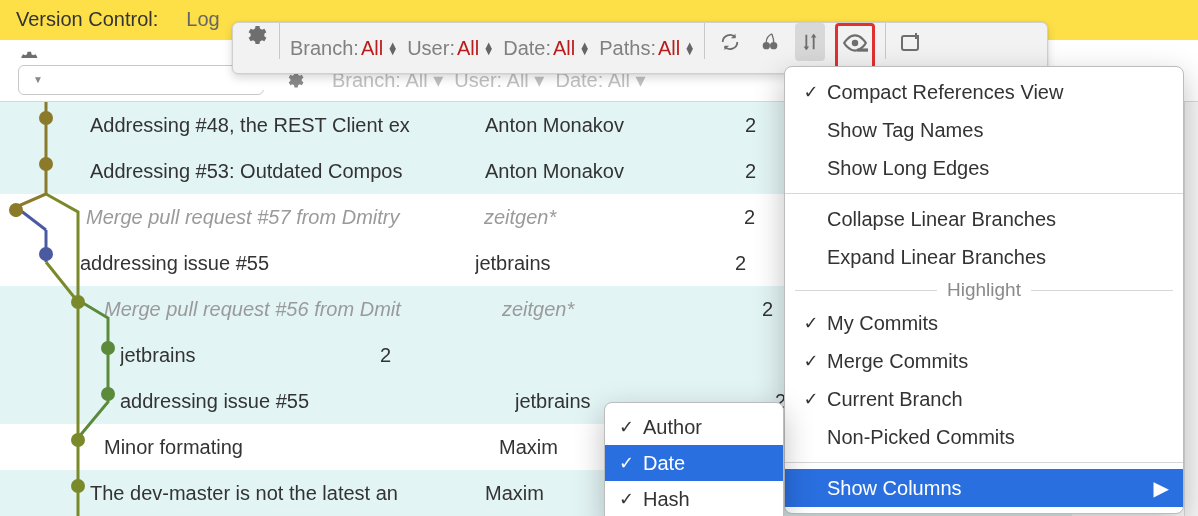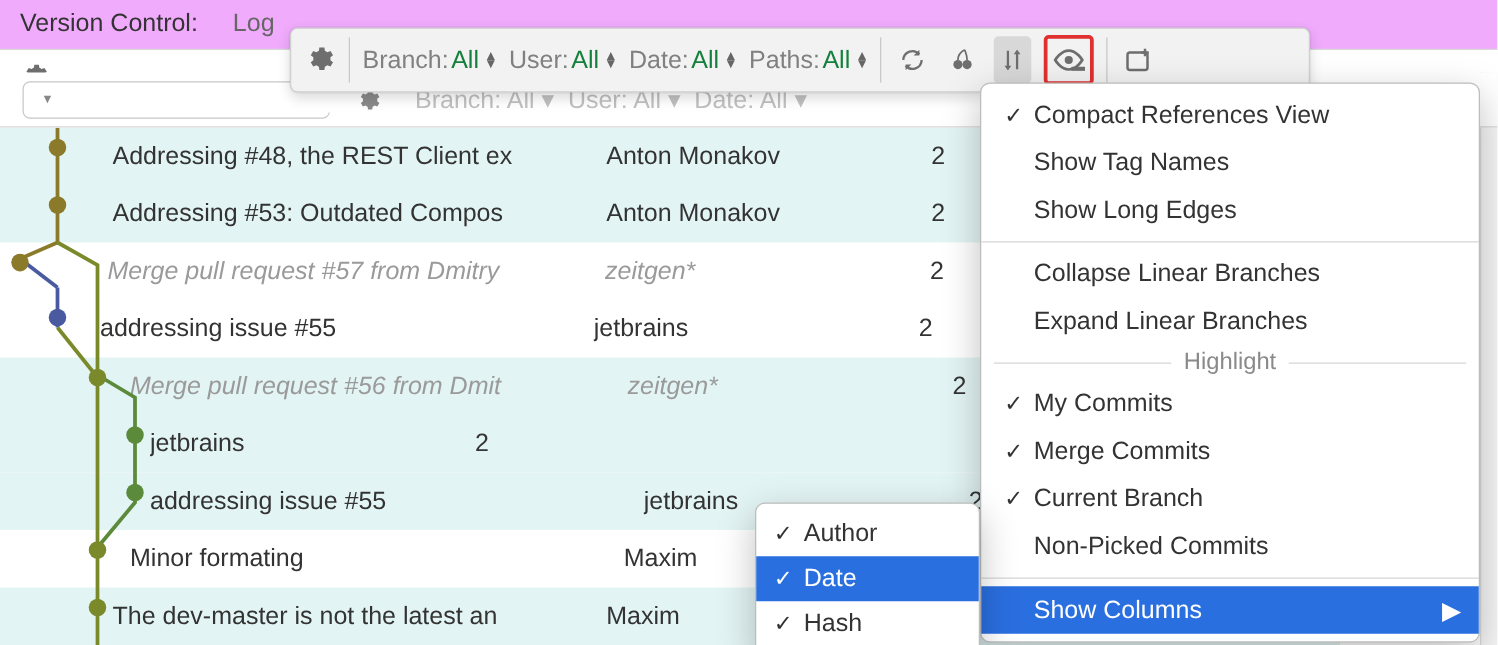--- a/index.html
+++ b/index.html
@@ -10,21 +10,21 @@
     width: 1198px;
     height: 516px;
     overflow: hidden;
     position: relative;
     color: #333;
   }
 
   
   .header {
     height: 40px;
-    background: #f0abfc;
+    background: #fde047;
     border-bottom: 1px solid #d8d8d8;
     display: flex;
     align-items: center;
     padding-left: 16px;
     gap: 28px;
   }
   .header .tab { color: #666; }
   .header .spacer { flex: 1; }
 
   
@@ -32,39 +32,38 @@
     position: absolute;
     left: 232px;
     top: 22px;
     height: 52px;
     width: 816px;
     background: #f2f2f2;
     border: 1px solid #d0d0d0;
     border-radius: 6px;
     box-shadow: 0 4px 10px rgba(0,0,0,0.15), 0 0 0 1px rgba(0,0,0,0.04);
     display: flex;
-    align-items: center;
     padding: 0 10px;
     gap: 10px;
     z-index: 20;
   }
   .filter-bar .gear { width: 26px; height: 26px; }
   .filter-bar .sep {
     width: 1px;
     height: 36px;
     background: #c8c8c8;
   }
   .filter-bar .filter {
     color: #808080;
     display: flex;
     align-items: center;
     gap: 2px;
     white-space: nowrap;
   }
-  .filter-bar .filter .val { color: #15803d; }
+  .filter-bar .filter .val { color: #b91c1c; }
   .filter-bar .updown {
     display: inline-block;
     width: 10px;
     font-size: 11px;
     line-height: 6px;
     color: #666;
     vertical-align: middle;
     margin-left: 2px;
   }
   .filter-bar .updown::before { content: "▲"; display:block; }

